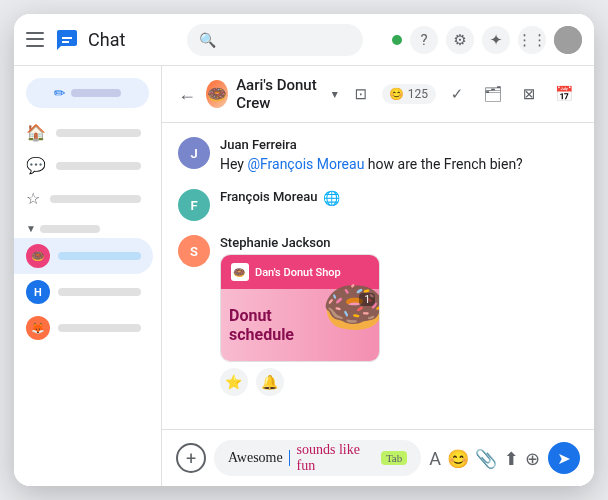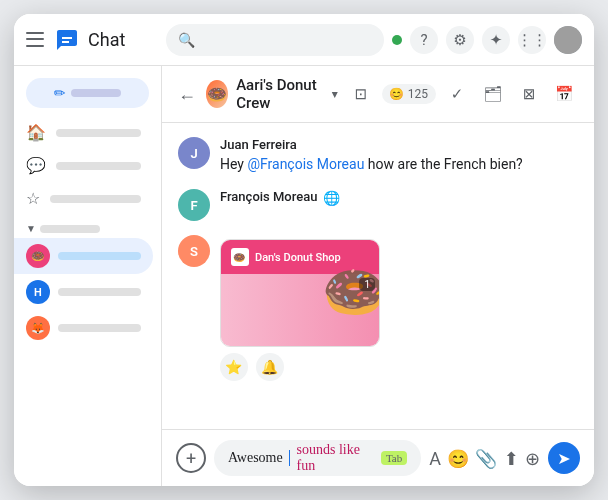--- a/index.html
+++ b/index.html
@@ -26,21 +26,21 @@
 
     
     .top-bar {
       display: flex;
       align-items: center;
       height: 52px;
       padding: 0 12px;
       background: #fff;
       border-bottom: 1px solid #e0e0e0;
       flex-shrink: 0;
-      gap: 0;
+      gap: 21px;
     }
     .top-bar-left {
       display: flex;
       align-items: center;
       gap: 8px;
       width: 140px;
     }
     .hamburger-icon {
       width: 20px; height: 20px;
       display: flex; flex-direction: column; justify-content: space-around;
@@ -474,27 +474,29 @@
             <div class="msg-sender-row">
               <span class="msg-sender">François Moreau</span>
               <span class="translate-icon">🌐</span>
             </div>
           </div>
         </div>
 
         <div class="message-group">
           <div class="msg-avatar" style="background:#ff8a65;">S</div>
           <div class="msg-content">
+            <div class="msg-sender">Stephanie Jackson</div>
 
             <div class="donut-card">
               <div class="donut-card-header">
                 <div class="donut-shop-icon">🍩</div>
                 <span class="donut-shop-name">Dan's Donut Shop</span>
               </div>
               <div class="donut-card-body">
+                <div class="donut-card-title">Donut<br>schedule</div>
                 <div class="donut-image">🍩</div>
                 <div class="donut-card-number">1</div>
               </div>
             </div>
             <div class="card-actions">
               <div class="card-action-icon">⭐</div>
               <div class="card-action-icon">🔔</div>
             </div>
           </div>
         </div>

